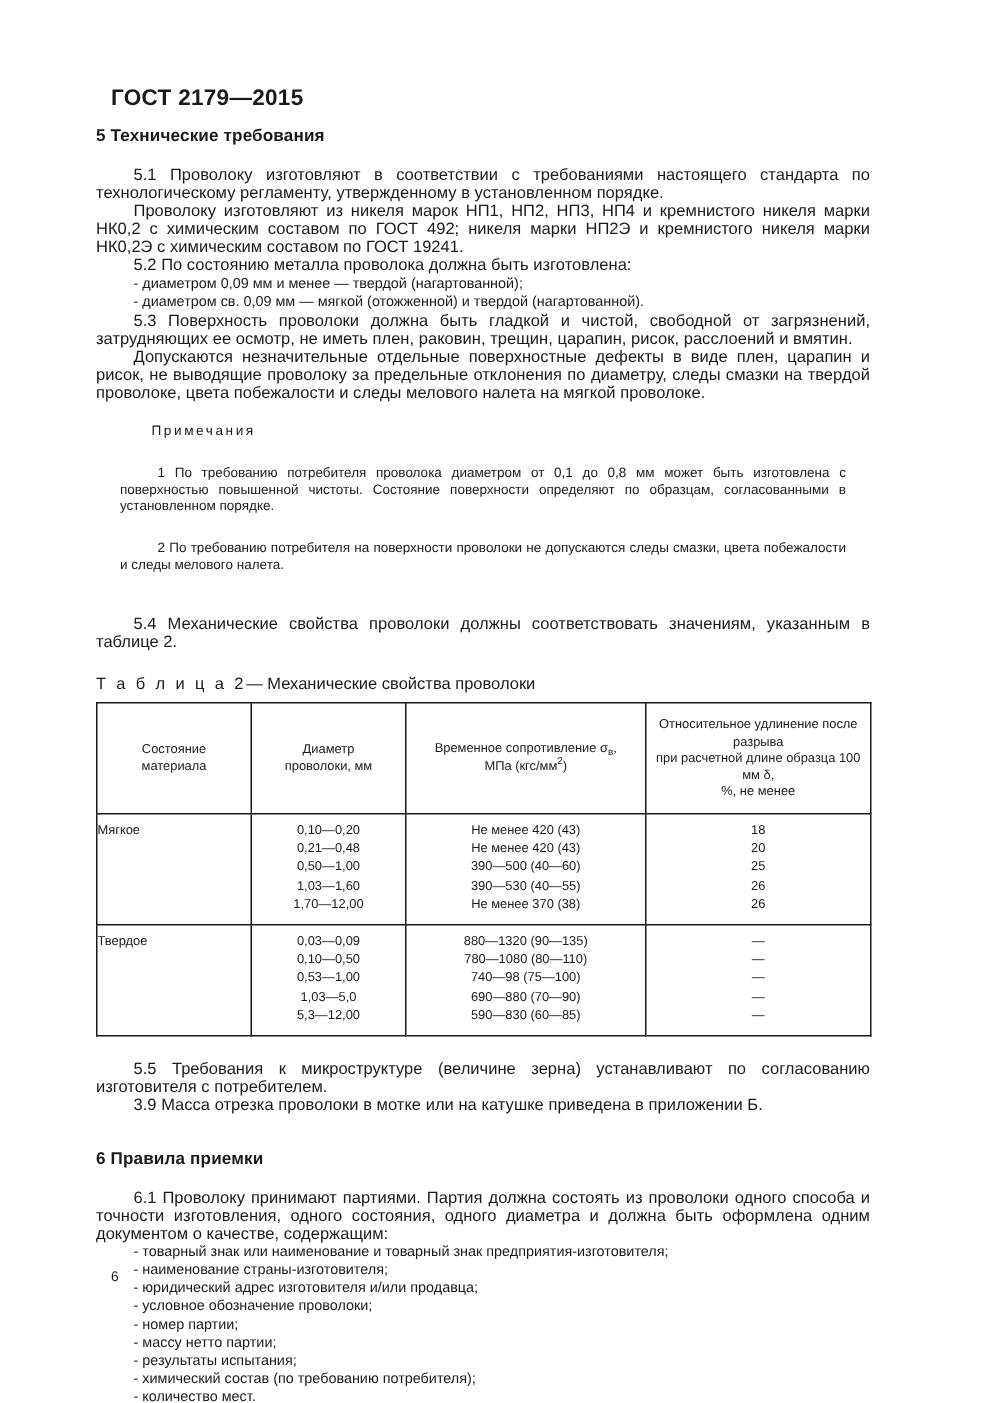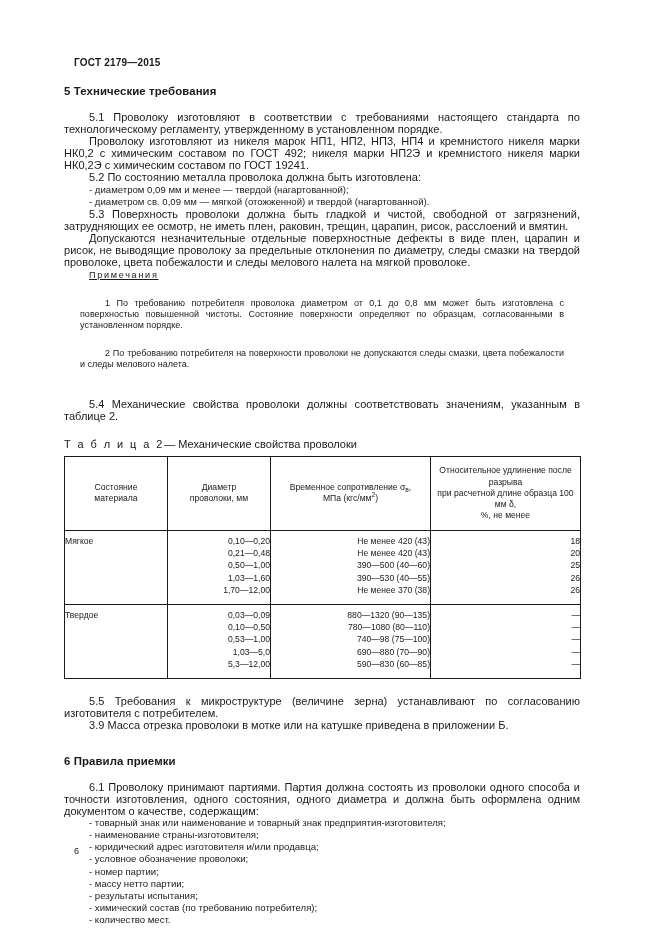--- a/index.html
+++ b/index.html
@@ -27,21 +27,21 @@
     left: 64px;
     top: 0;
     width: 516px;
   }
 
   
   .running-head {
     position: absolute;
     left: 74px;
     top: 57px;
-    font-size: 10px;
+    font-size: 15px;
     font-weight: bold;
     letter-spacing: 0.2px;
     white-space: nowrap;
   }
 
   
   .section-heading {
     font-size: 11.4px;
     font-weight: bold;
     margin: 0;
@@ -61,24 +61,23 @@
   .dash-item {
     font-size: 9.6px;
     line-height: 12.1px;
     margin: 0;
     text-indent: 25px;
     text-align: left;
   }
   .note-label {
     font-size: 9.1px;
     line-height: 11.6px;
-    margin: 0;
+    margin: 12px;
     text-indent: 25px;
     letter-spacing: 1.7px;
-    text-decoration: underline;
   }
   .note-p {
     font-size: 9.0px;
     line-height: 11.3px;
     margin: 16px;
     text-align: justify;
     text-indent: 25px;
   }
 
   
@@ -111,21 +110,21 @@
   }
   table.spec tbody td {
     line-height: 12.4px;
     padding: 4px 0 7px 0;
   }
   td.c-state {
     text-align: left;
     padding-left: 6px;
   }
   td.c-diam, td.c-res, td.c-elong {
-    text-align: right;
+    text-align: center;
   }
   .col1 { width: 103px; }
   .col2 { width: 103px; }
   .col3 { width: 160px; }
   .col4 { width: 150px; }
   .stack { display: block; }
   sub { font-size: 6.6px; vertical-align: baseline; position: relative; top: 2px; }
   sup { font-size: 6.6px; vertical-align: baseline; position: relative; top: -4px; }
 
   

